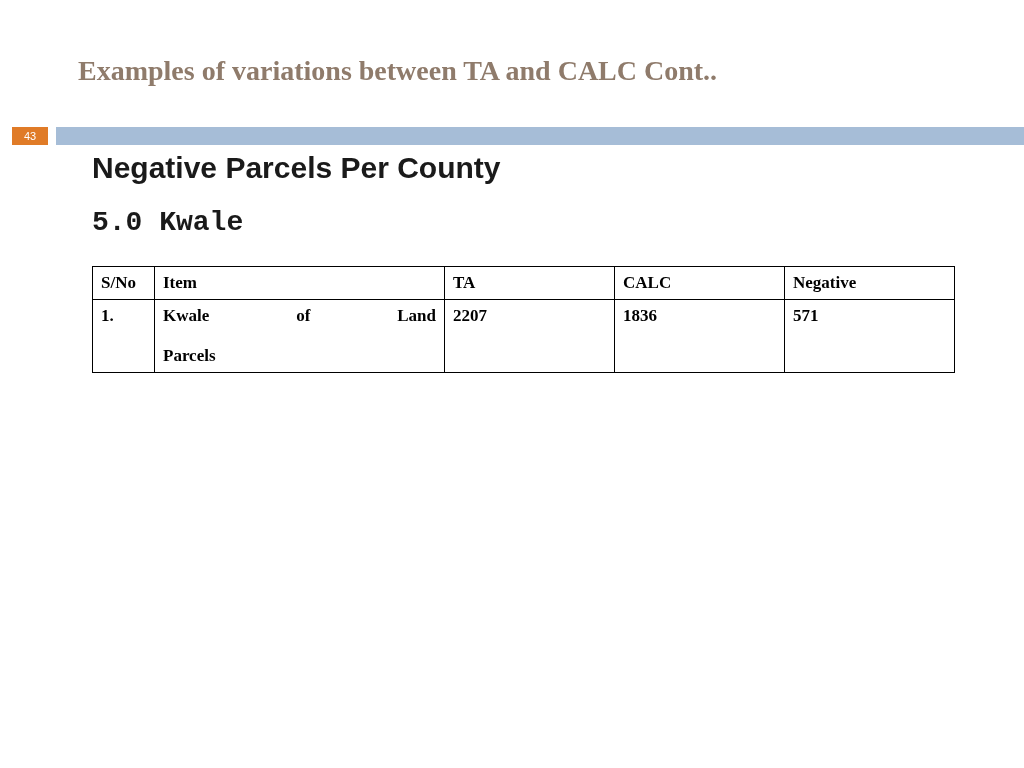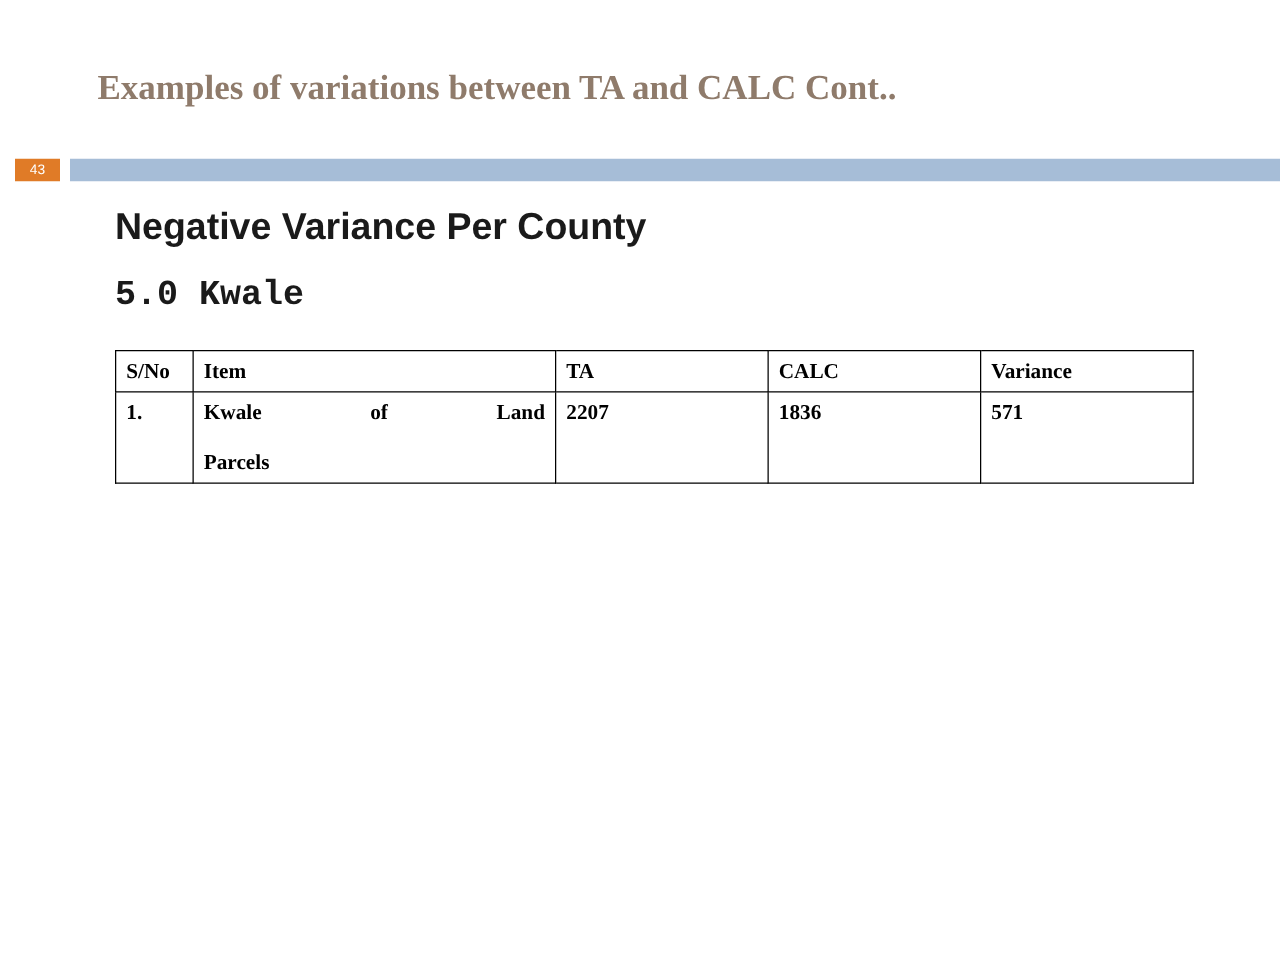--- a/index.html
+++ b/index.html
@@ -20,21 +20,21 @@
     font-weight: bold;
     font-size: 28px;
     color: #8f7b6b;
     margin-left: 78px;
     margin-bottom: 40px;
   }
   .barrow {
     position: relative;
     width: 1024px;
     height: 18px;
-    margin-bottom: 20px;
+    margin-bottom: 6px;
   }
   .orange-chip {
     position: absolute;
     left: 12px;
     top: 0;
     width: 36px;
     height: 18px;
     background: #e07b27;
     color: #ffffff;
     font-family: Arial, sans-serif;
@@ -97,38 +97,38 @@
 <div class="slide">
 
   <div class="title">Examples of variations between TA and CALC Cont..</div>
 
   <div class="barrow">
     <div class="orange-chip">43</div>
     <div class="blue-bar"></div>
   </div>
 
   <div class="body">
-    <div class="subtitle">Negative Variance Per County</div>
+    <div class="subtitle">Negative Parcels Per County</div>
     <div class="section">5.0 Kwale</div>
 
     <table class="data">
       <colgroup>
         <col class="c-sn">
           <col class="c-item">
           <col class="c-ta">
           <col class="c-calc">
           <col class="c-var">
       </colgroup>
       <thead>
         <tr>
           <th>S/No</th>
           <th>Item</th>
           <th>TA</th>
           <th>CALC</th>
-          <th>Variance</th>
+          <th>Negative</th>
         </tr>
       </thead>
       <tbody>
         <tr>
           <td>1.</td>
           <td class="item-cell">
             <span>Kwale of Land</span>
             <span class="item-last">Parcels</span>
           </td>
           <td>2207</td>

